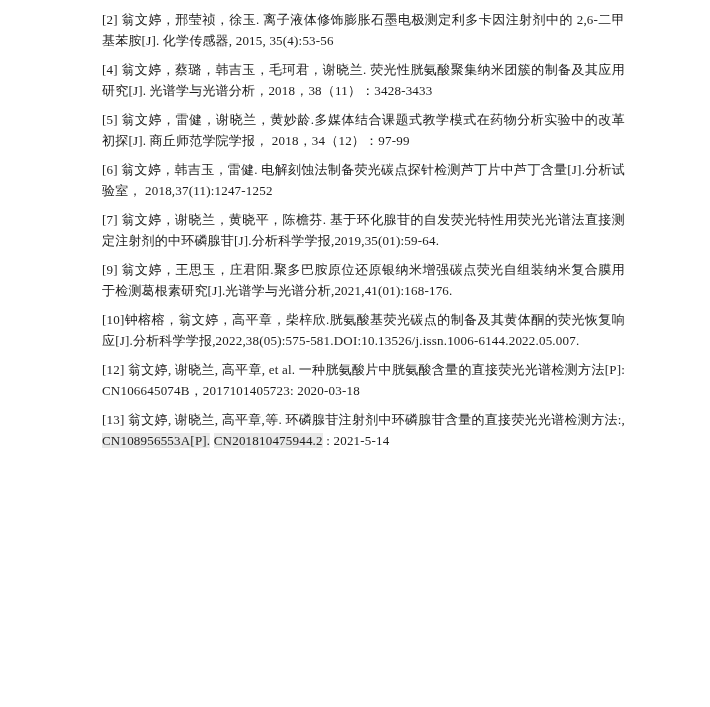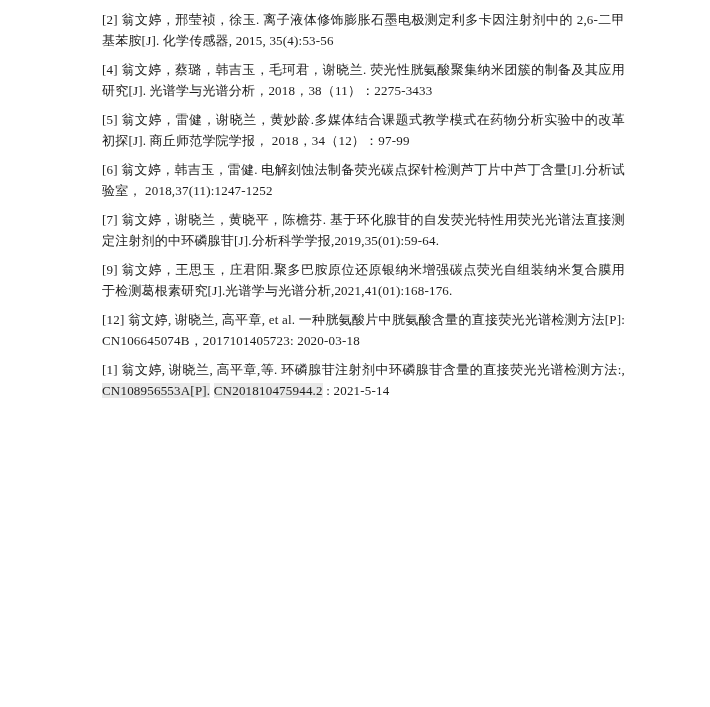--- a/index.html
+++ b/index.html
@@ -36,21 +36,22 @@
   p.ref .seg.hl {
     background: var(--hl, #e9e9e9);
   }
 </style>
 </head>
 <body>
 
 <div class="doc-page">
   <div class="ref-list" id="refList">
       <p class="ref"><span class="seg">[2] 翁文婷，邢莹祯，徐玉. 离子液体修饰膨胀石墨电极测定利多卡因注射剂中的 2,6-二甲基苯胺[J]. 化学传感器, 2015, 35(4):53-56</span></p>
-      <p class="ref"><span class="seg">[4] 翁文婷，蔡璐，韩吉玉，毛珂君，谢晓兰. 荧光性胱氨酸聚集纳米团簇的制备及其应用研究[J]. 光谱学与光谱分析，2018，38（11）：2275-3433</span></p>
+      <p class="ref"><span class="seg">[4] 翁文婷，蔡璐，韩吉玉，毛珂君，谢晓兰. 荧光性胱氨酸聚集纳米团簇的制备及其应用研究[J]. 光谱学与光谱分析，2018，38（11）：3428-3433</span></p>
       <p class="ref"><span class="seg">[5] 翁文婷，雷健，谢晓兰，黄妙龄.多媒体结合课题式教学模式在药物分析实验中的改革初探[J]. 商丘师范学院学报， 2018，34（12）：97-99</span></p>
       <p class="ref"><span class="seg">[6] 翁文婷，韩吉玉，雷健. 电解刻蚀法制备荧光碳点探针检测芦丁片中芦丁含量[J].分析试验室， 2018,37(11):1247-1252</span></p>
       <p class="ref"><span class="seg">[7] 翁文婷，谢晓兰，黄晓平，陈檐芬. 基于环化腺苷的自发荧光特性用荧光光谱法直接测定注射剂的中环磷腺苷[J].分析科学学报,2019,35(01):59-64.</span></p>
       <p class="ref"><span class="seg">[9] 翁文婷，王思玉，庄君阳.聚多巴胺原位还原银纳米增强碳点荧光自组装纳米复合膜用于检测葛根素研究[J].光谱学与光谱分析,2021,41(01):168-176.</span></p>
+      <p class="ref"><span class="seg">[10]钟榕榕，翁文婷，高平章，柴梓欣.胱氨酸基荧光碳点的制备及其黄体酮的荧光恢复响应[J].分析科学学报,2022,38(05):575-581.DOI:10.13526/j.issn.1006-6144.2022.05.007.</span></p>
       <p class="ref"><span class="seg">[12] 翁文婷, 谢晓兰, 高平章, et al. 一种胱氨酸片中胱氨酸含量的直接荧光光谱检测方法[P]: CN106645074B，2017101405723: 2020-03-18</span></p>
-      <p class="ref"><span class="seg">[1] 翁文婷, 谢晓兰, 高平章,等. 环磷腺苷注射剂中环磷腺苷含量的直接荧光光谱检测方法:, </span><span class="seg hl">CN108956553A[P].</span><span class="seg"> </span><span class="seg hl">CN201810475944.2</span><span class="seg"> : 2021-5-14</span></p>
+      <p class="ref"><span class="seg">[13] 翁文婷, 谢晓兰, 高平章,等. 环磷腺苷注射剂中环磷腺苷含量的直接荧光光谱检测方法:, </span><span class="seg hl">CN108956553A[P].</span><span class="seg"> </span><span class="seg hl">CN201810475944.2</span><span class="seg"> : 2021-5-14</span></p>
     </div>
 </div>
 
 </body></html>

